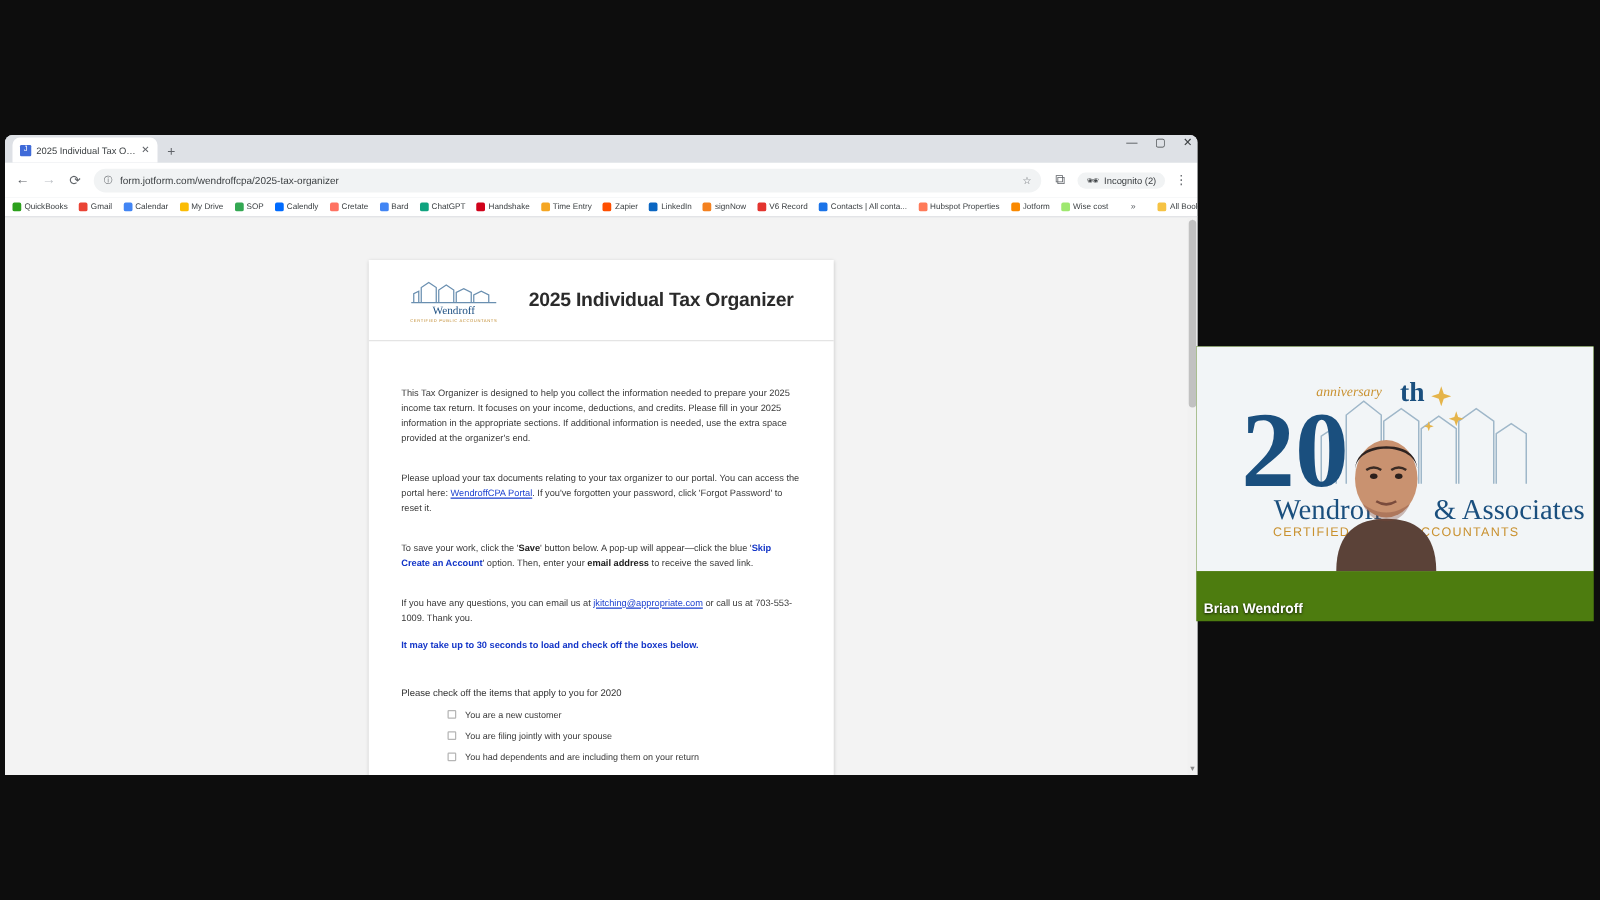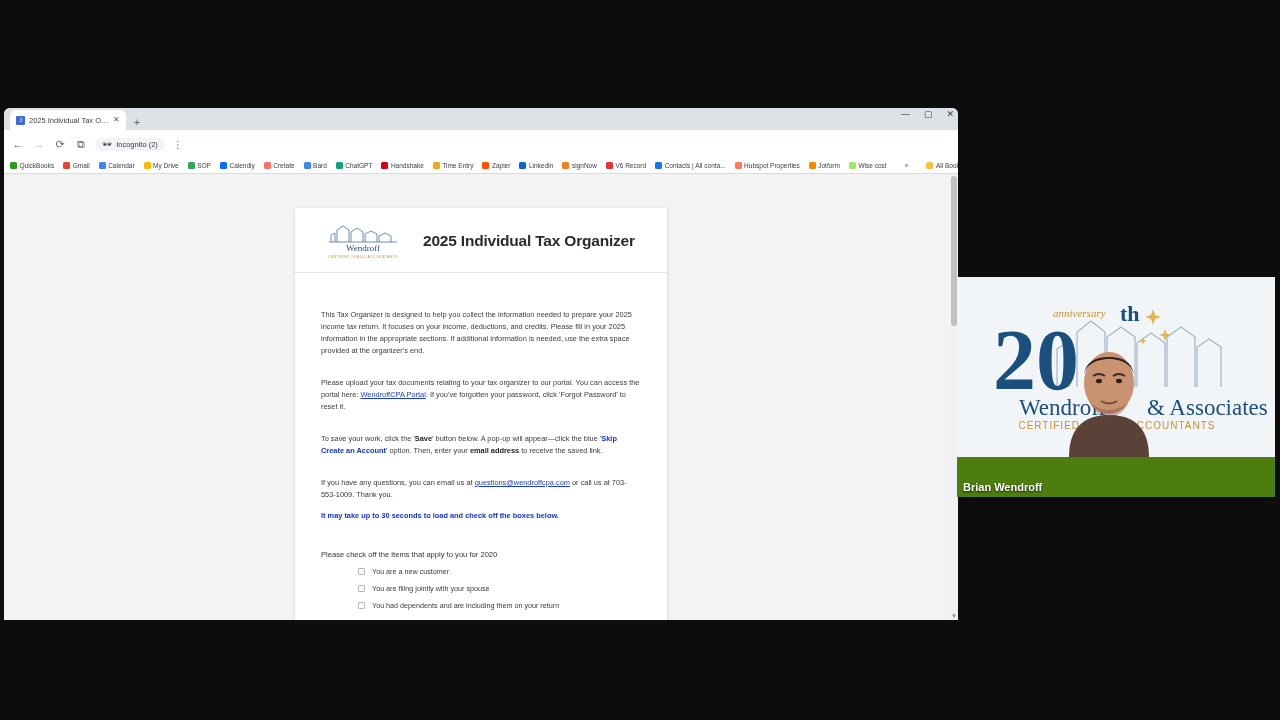--- a/index.html
+++ b/index.html
@@ -160,20 +160,25 @@
         <span>—</span>
         <span>▢</span>
         <span>✕</span>
       </div>
     </div>
 
     <div class="toolbar">
       <span class="navicon">←</span>
       <span class="navicon disabled">→</span>
       <span class="navicon">⟳</span>
+      <div class="omnibox">
+        <span class="lock">ⓘ</span>
+        <span class="url">form.jotform.com/wendroffcpa/2025-tax-organizer</span>
+        <span class="star">☆</span>
+      </div>
       <div class="tb-right">
         <span class="navicon">⧉</span>
         <span class="incognito-pill">
           <span class="glasses">🕶</span>
           <span>Incognito (2)</span>
         </span>
         <span class="kebab">⋮</span>
       </div>
     </div>
 
@@ -290,21 +295,21 @@
 
           <p>
             <span>Please upload your tax documents relating to your tax organizer to our portal. You can access the portal here: </span><a href="#">WendroffCPA Portal</a><span>. If you've forgotten your password, click 'Forgot Password' to reset it.</span>
           </p>
 
           <p>
             <span>To save your work, click the '</span><b>Save</b><span>' button below. A pop-up will appear—click the blue '</span><span class="blue-bold">Skip Create an Account</span><span>' option. Then, enter your </span><b>email address</b><span> to receive the saved link.</span>
           </p>
 
           <p>
-            <span>If you have any questions, you can email us at </span><a href="#">questions@wendroffcpa.com</a><span> or call us at 703-553-1009. Thank you.</span>
+            <span>If you have any questions, you can email us at </span><a href="#">jkitching@appropriate.com</a><span> or call us at 703-553-1009. Thank you.</span>
           </p>
 
           <div class="notice">It may take up to 30 seconds to load and check off the boxes below.</div>
 
           <div class="checks-label">Please check off the items that apply to you for 2020</div>
 
           <div class="check-row">
             <span class="check-box"></span>
             <span class="check-text">You are a new customer</span>
           </div>

